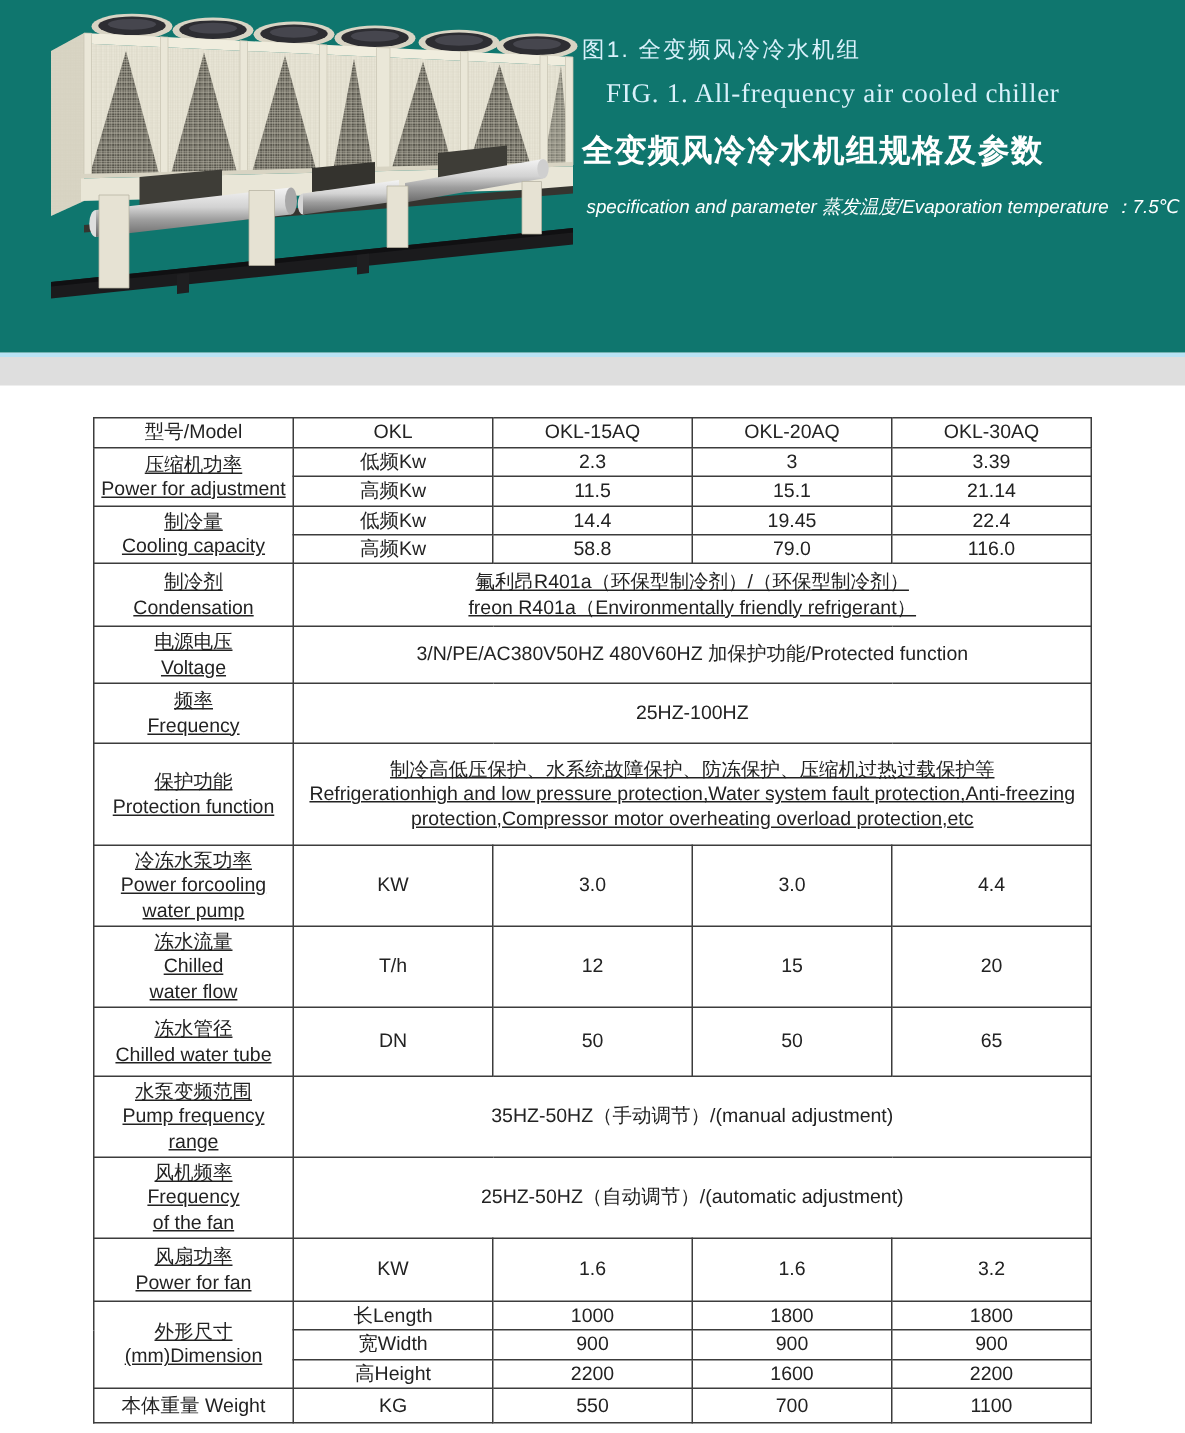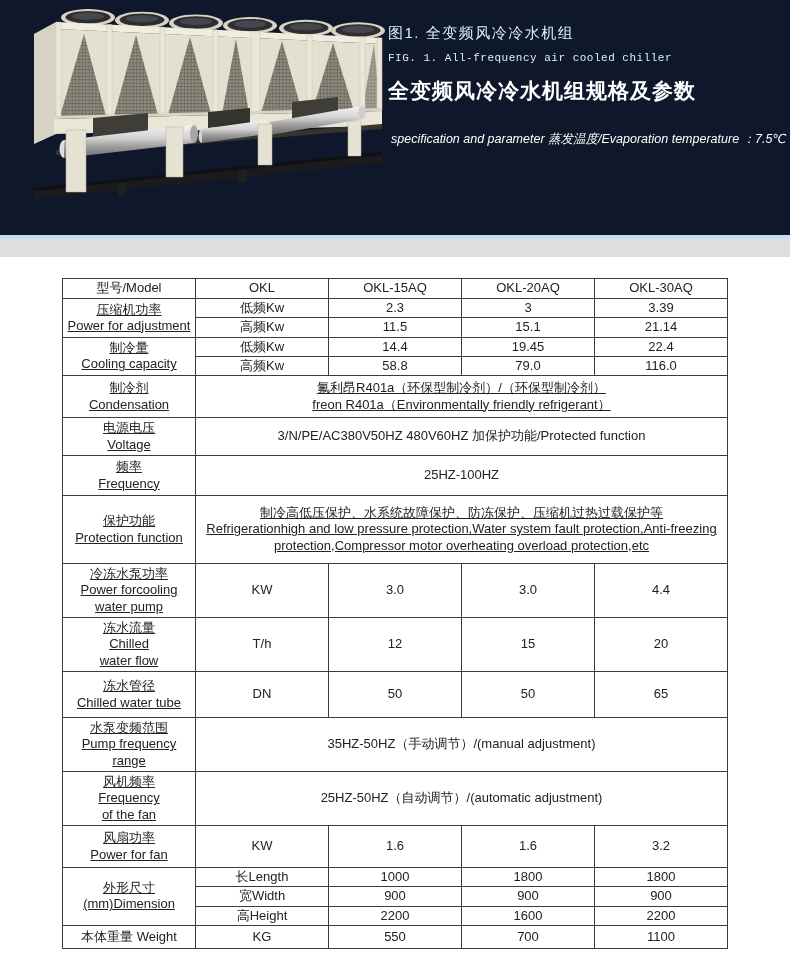--- a/index.html
+++ b/index.html
@@ -3,27 +3,27 @@
 <meta charset="utf-8">
 <style>
   html,body{margin:0;padding:0;}
   body{
     width:790px;height:955px;background:#ffffff;
     font-family:"Liberation Sans","DejaVu Sans",sans-serif;
   }
   .page{position:relative;width:790px;height:955px;overflow:hidden;background:#fff;}
 
   
-  .hero{position:relative;width:790px;height:235px;background:#0f172a;overflow:hidden;}
+  .hero{position:relative;width:790px;height:235px;background:#0f766e;overflow:hidden;}
   .photo{position:absolute;left:8px;top:2px;width:382px;height:228px;}
   .hero-text{position:absolute;left:388px;top:24px;width:400px;color:#ffffff;}
   .cap-zh{font-size:15px;color:#d9f1fb;letter-spacing:1.5px;margin:0 0 9px;white-space:nowrap;}
-  .cap-en{font-family:Liberation Mono, monospace;font-size:11px;
-          color:#d9f1fb;letter-spacing:.5px;margin:0 0 13px;white-space:nowrap;}
-  .hero-title{font-size:21px;font-weight:bold;letter-spacing:1px;margin:0 0 25px;white-space:nowrap;}
+  .cap-en{font-family:Liberation Serif, serif;font-size:18px;
+          color:#d9f1fb;letter-spacing:.5px;margin:0 16px 13px;white-space:nowrap;}
+  .hero-title{font-size:21px;font-weight:bold;letter-spacing:1px;margin:0 0 15px;white-space:nowrap;}
   .sub{font-size:12.5px;line-height:19px;white-space:nowrap;}
   .sub.indent{padding-left:3px;font-style:italic;}
   .sub.cond{margin-top:8px;}
 
   .divider-light{width:790px;height:3px;background:#B9E3F4;}
   .divider-grey{width:790px;height:19px;background:#DEDEDE;}
 
   
   main{padding-top:21px;}
   table.spec{margin-left:62px;width:666px;border-collapse:collapse;table-layout:fixed;

